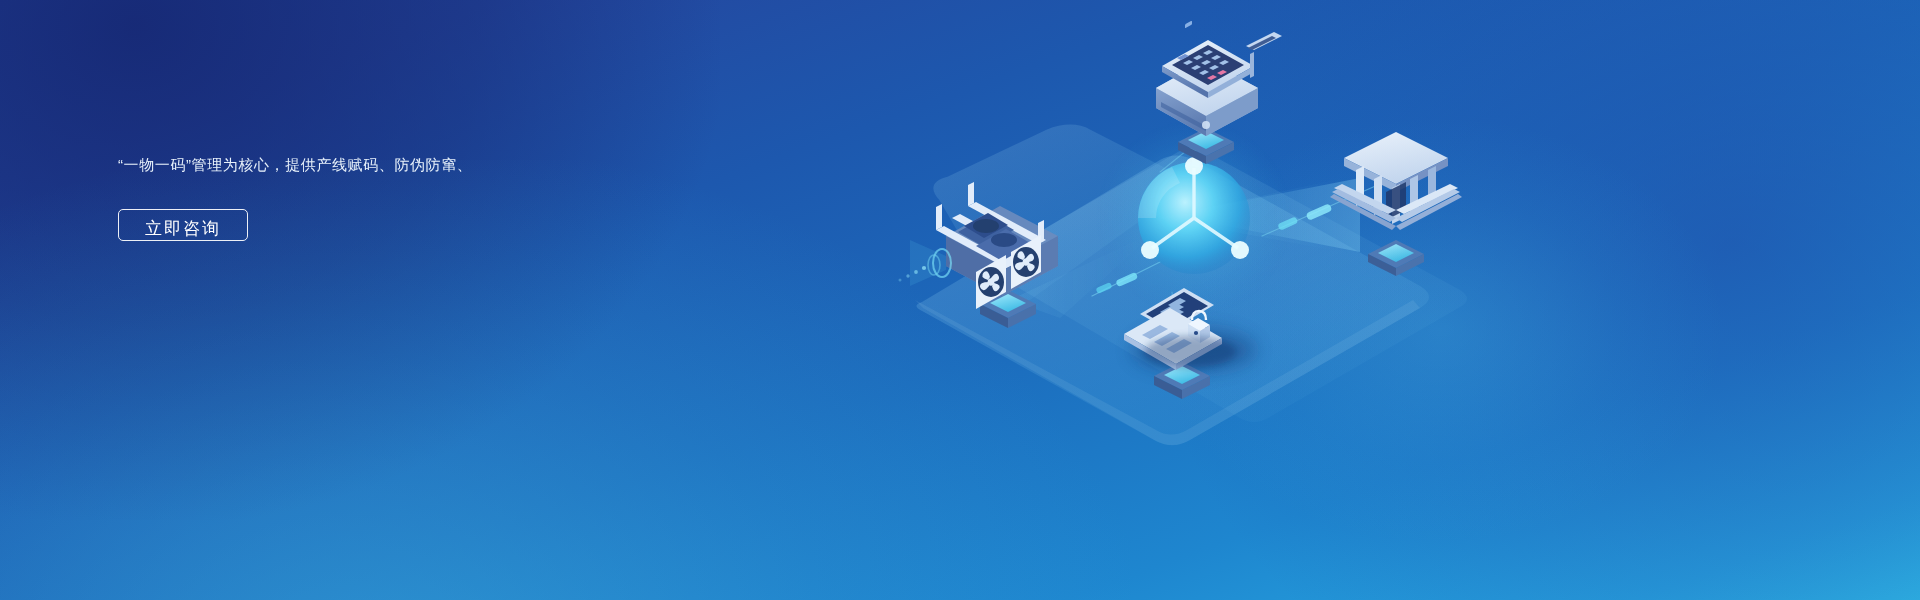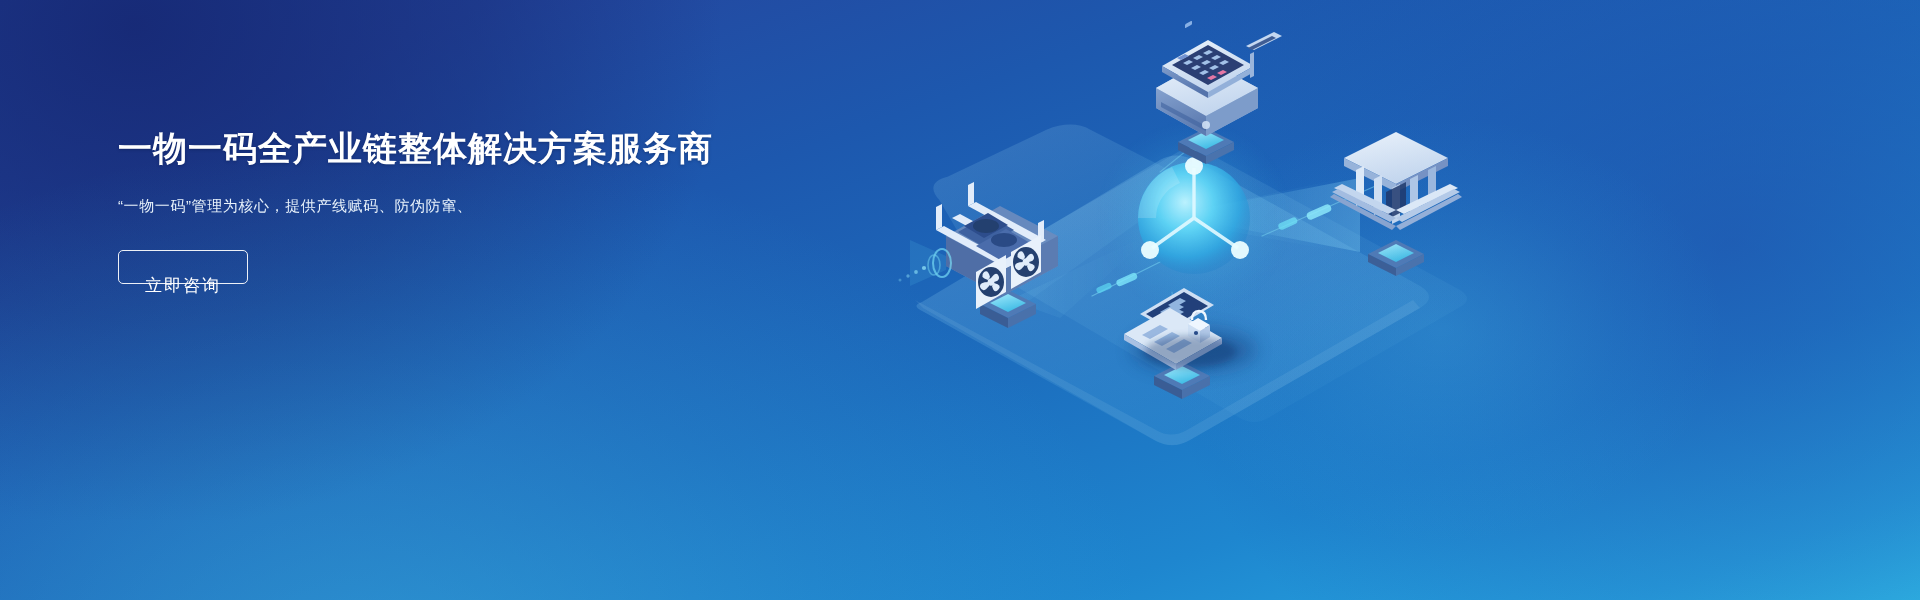--- a/index.html
+++ b/index.html
@@ -46,21 +46,21 @@
     white-space:nowrap;
   }
   .sub{
     margin:22px 0 0 0;
     font-size:15px;color:#e8f2fb;line-height:1.95;
     letter-spacing:0.6px;font-weight:normal;
   }
   .sub div{white-space:nowrap;}
   .cta{
     display:inline-block;margin-top:30px;
-    padding:16px 26px;height:32px;line-height:38px;
+    padding:0 26px;height:32px;line-height:38px;
     border:1px solid rgba(255,255,255,0.92);
     border-radius:5px;background:transparent;
     color:#ffffff;font-size:17px;letter-spacing:2px;
     cursor:pointer;
     font-family:"Liberation Sans","DejaVu Sans",sans-serif;
   }
 
   
   .art{
     position:absolute;left:860px;top:0;width:1060px;height:600px;
@@ -74,21 +74,20 @@
 <div id="banner">
 
   <div class="bg-base"></div>
   <div class="bg-glow-tl"></div>
   <div class="bg-glow-r"></div>
   <div class="bg-glow-br"></div>
   <div class="bg-glow-center"></div>
 
   <div class="copy">
 
-    <h1 class="headline">一物一码全产业链整体解决方案服务商</h1>
 
     <div class="sub">
       <div>“一物一码”管理为核心，提供产线赋码、防伪防窜、</div>
     </div>
 
     <button class="cta">立即咨询</button>
   </div>
 
   <div class="art">
     <svg viewBox="0 0 1060 600" xmlns="http://www.w3.org/2000/svg">

